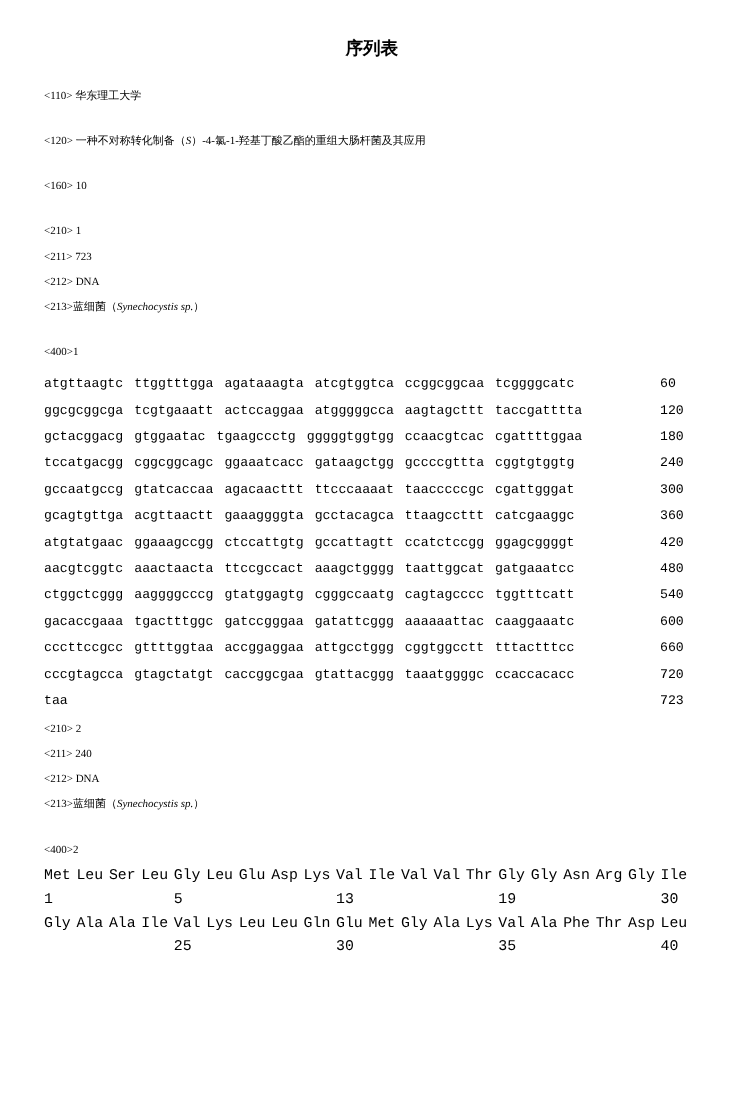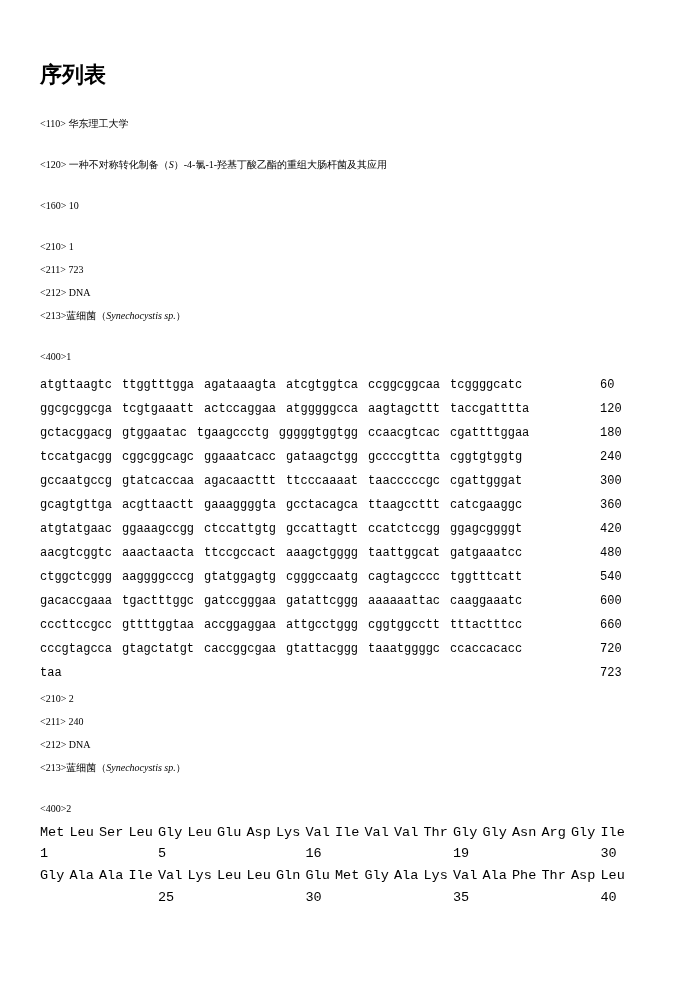--- a/index.html
+++ b/index.html
@@ -7,25 +7,25 @@
     padding: 30px 40px;
     font-family: "SimSun", "Times New Roman", serif;
     font-size: 14px;
     line-height: 1.9;
     background: #fff;
     color: #000;
     width: 676px;
     box-sizing: border-box;
   }
   .title {
+    text-align: center;
     font-weight: bold;
-    font-size: 22px;
+    font-size: 16px;
     margin-bottom: 18px;
     font-family: "SimHei", "Microsoft YaHei", sans-serif;
-    margin-top: 24px;
   }
   .tag-line {
     margin: 4px 0;
     font-size: 10px;
   }
   .tag-line .organism {
     font-style: italic;
   }
   .gap {
     height: 14px;
@@ -128,21 +128,21 @@
     <div class="aa-num-row">
       <span class="aa-cell">1</span>
       <span class="aa-cell"></span>
       <span class="aa-cell"></span>
       <span class="aa-cell"></span>
       <span class="aa-cell">5</span>
       <span class="aa-cell"></span>
       <span class="aa-cell"></span>
       <span class="aa-cell"></span>
       <span class="aa-cell"></span>
-      <span class="aa-cell">16</span>
+      <span class="aa-cell">13</span>
       <span class="aa-cell"></span>
       <span class="aa-cell"></span>
       <span class="aa-cell"></span>
       <span class="aa-cell"></span>
       <span class="aa-cell">19</span>
       <span class="aa-cell"></span>
       <span class="aa-cell"></span>
       <span class="aa-cell"></span>
       <span class="aa-cell"></span>
       <span class="aa-cell">30</span>

